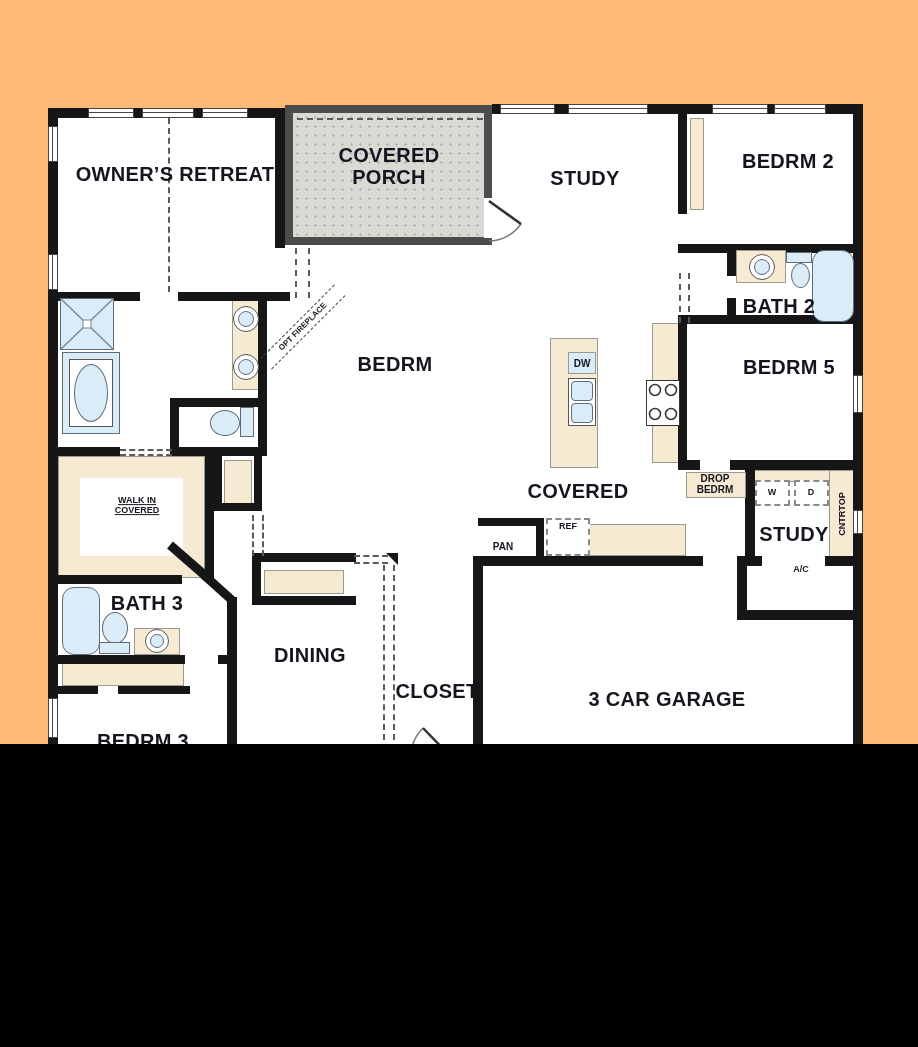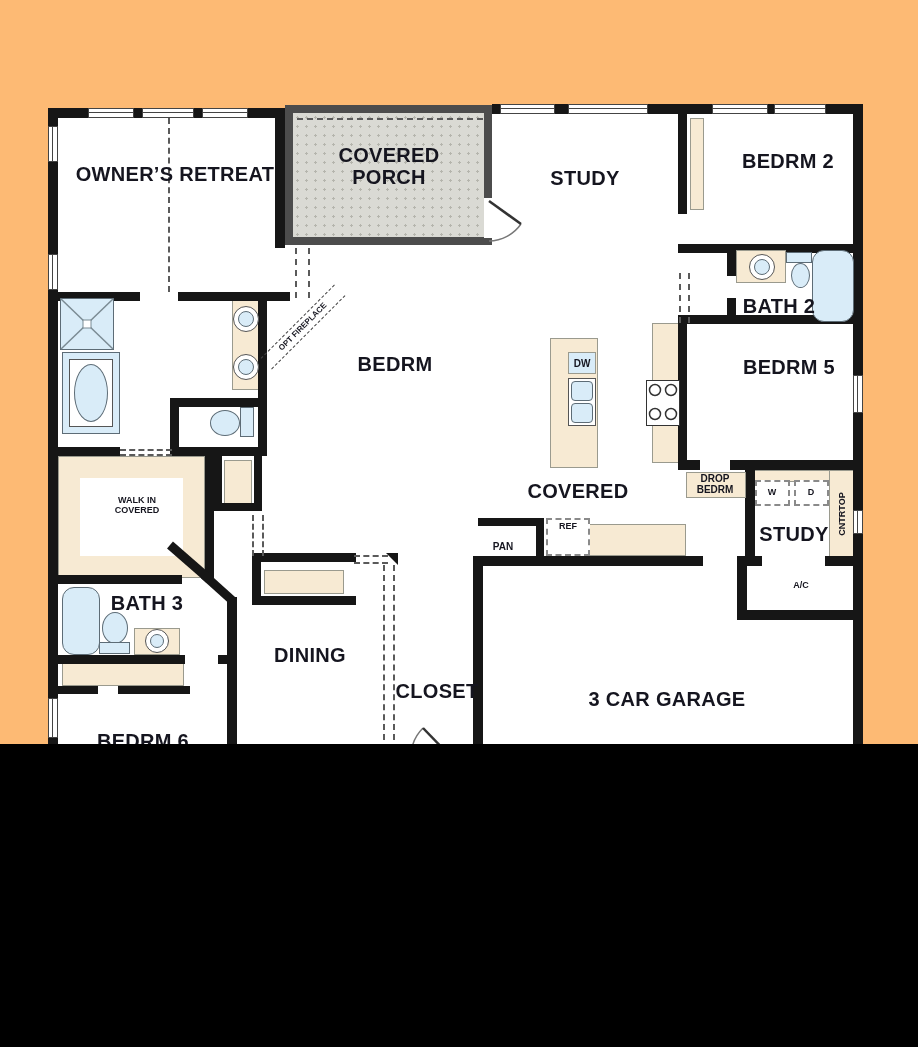--- a/index.html
+++ b/index.html
@@ -230,32 +230,32 @@
   <div class="lbl" style="left:175px;top:174px;">OWNER’S RETREAT</div>
   <div class="lbl" style="left:389px;top:166px;">
     <span class="ln">COVERED</span>
     <span class="ln">PORCH</span>
   </div>
   <div class="lbl" style="left:585px;top:178px;">STUDY</div>
   <div class="lbl" style="left:788px;top:161px;">BEDRM 2</div>
   <div class="lbl" style="left:779px;top:306px;">BATH 2</div>
   <div class="lbl" style="left:789px;top:367px;">BEDRM 5</div>
   <div class="lbl" style="left:395px;top:364px;">BEDRM</div>
-  <div class="lbl s" style="left:137px;top:506px;">
+  <div class="lbl s" style="left:137px;top:506px;text-decoration:underline;">
     <span class="ln">WALK IN</span>
     <span class="ln">COVERED</span>
   </div>
   <div class="lbl" style="left:147px;top:603px;">BATH 3</div>
-  <div class="lbl" style="left:143px;top:741px;">BEDRM 6</div>
+  <div class="lbl" style="left:143px;top:741px;">BEDRM 3</div>
   <div class="lbl" style="left:310px;top:655px;">DINING</div>
   <div class="lbl" style="left:437px;top:691px;">CLOSET</div>
   <div class="lbl" style="left:578px;top:491px;">COVERED</div>
   <div class="lbl" style="left:667px;top:699px;">3 CAR GARAGE</div>
   <div class="lbl" style="left:794px;top:534px;">STUDY</div>
-  <div class="lbl s" style="left:801px;top:586px;">A/C</div>
+  <div class="lbl s" style="left:801px;top:570px;">A/C</div>
 
   <div class="rot-fire">OPT FIREPLACE</div>
   <div class="lbl t" style="left:715px;top:484px;">
     <span class="ln">DROP</span>
     <span class="ln">BEDRM</span>
   </div>
   <div class="rot-cnt" style="left:842px;top:514px;">CNTRTOP</div>
   <div class="lbl s" style="left:772px;top:493px;">W</div>
   <div class="lbl s" style="left:811px;top:493px;">D</div>
   <div class="lbl t" style="left:582px;top:363px;">DW</div>

